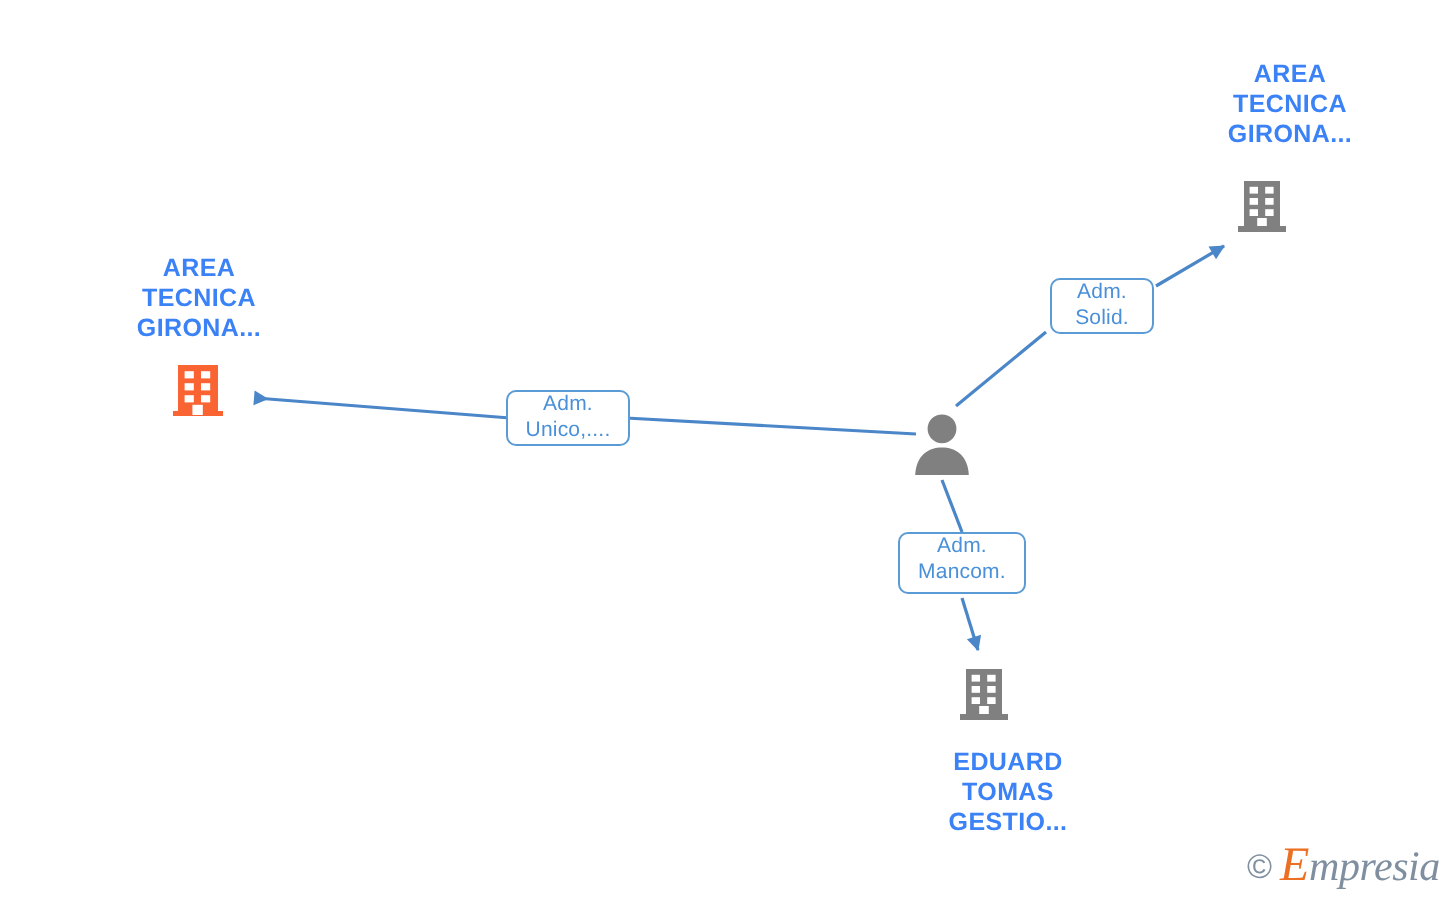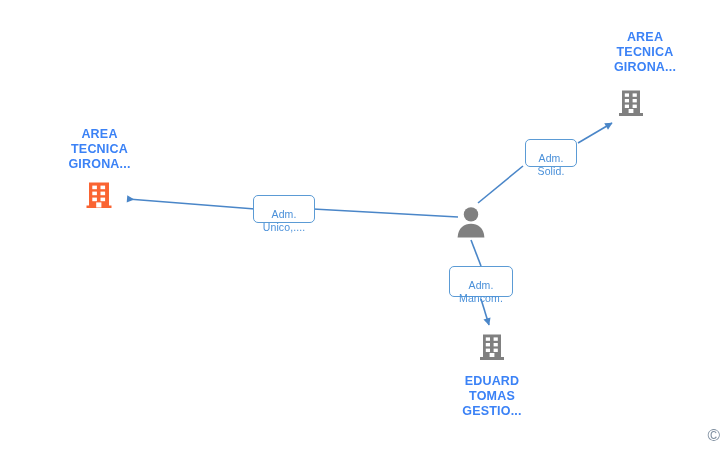--- a/index.html
+++ b/index.html
@@ -55,21 +55,21 @@
   .rel-box {
     position: absolute;
     box-sizing: border-box;
     border: 1.4px solid #5b9bd5;
     border-radius: 5px;
     background: #ffffff;
     color: #4a90d9;
     font-size: 10.5px;
     line-height: 13px;
     text-align: center;
-    padding-top: 12px;
+    padding-top: 0;
     white-space: pre-line;
     letter-spacing: 0.1px;
   }
 
   
   #watermark {
     position: absolute;
     right: 8px;
     bottom: 6px;
     display: flex;
@@ -169,30 +169,31 @@
       <rect x="3" y="25" width="24" height="3" fill="#808080"></rect>
       <rect x="8.8" y="5.4" width="4.2" height="3.4" fill="#ffffff"></rect>
       <rect x="16.6" y="5.4" width="4.2" height="3.4" fill="#ffffff"></rect>
       <rect x="8.8" y="11" width="4.2" height="3.4" fill="#ffffff"></rect>
       <rect x="16.6" y="11" width="4.2" height="3.4" fill="#ffffff"></rect>
       <rect x="8.8" y="16.6" width="4.2" height="3.4" fill="#ffffff"></rect>
       <rect x="16.6" y="16.6" width="4.2" height="3.4" fill="#ffffff"></rect>
       <rect x="12.6" y="21" width="4.8" height="4" fill="#ffffff"></rect>
     </svg>
   </div>
-  <div class="node-label" style="left:432px; top:374px; width:120px;">EDUARD
+  <div class="node-label" style="left:444px; top:374px; width:120px;">EDUARD
 TOMAS
 GESTIO...</div>
 
   <div class="rel-box" style="left:253px; top:195px; width:62px; height:28px;">Adm.
 Unico,....</div>
 
   <div class="rel-box" style="left:525px; top:139px; width:52px; height:28px;">Adm.
 Solid.</div>
 
   <div class="rel-box" style="left:449px; top:266px; width:64px; height:31px;">Adm.
 Mancom.</div>
 
   <div id="watermark">
     <span class="wm-c">©</span>
+    <span class="wm-text"><span class="wm-e">E</span><span>mpresia</span></span>
   </div>
 
 </div>
 
 </body></html>

